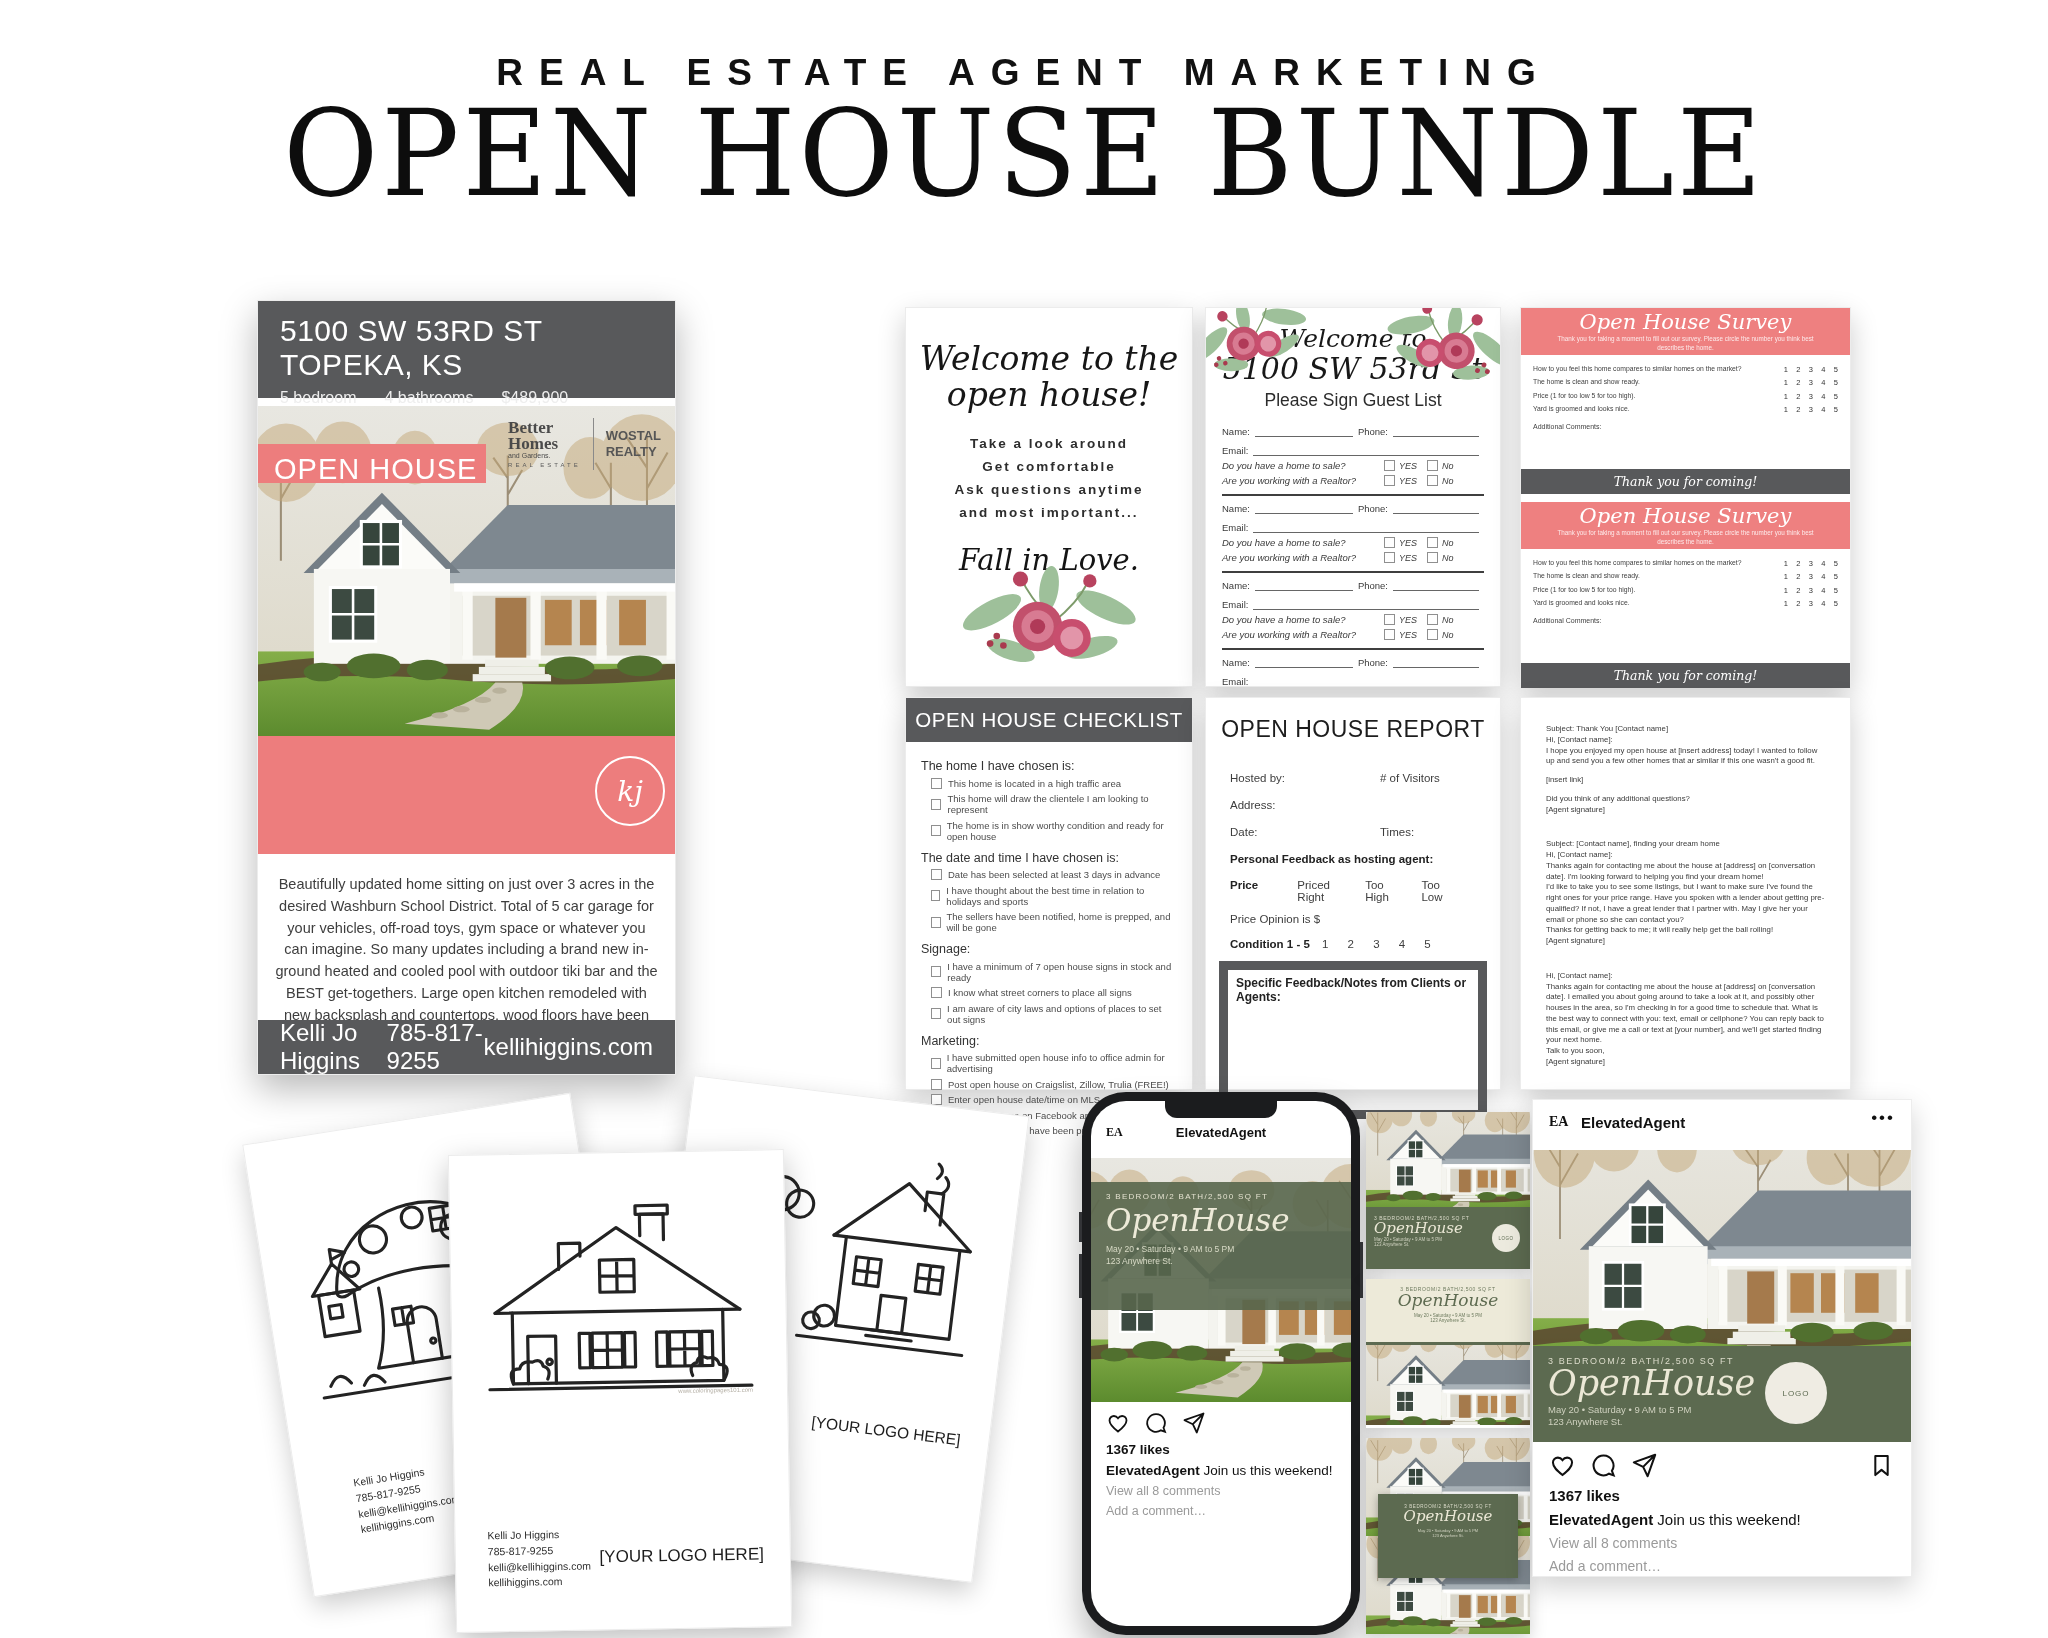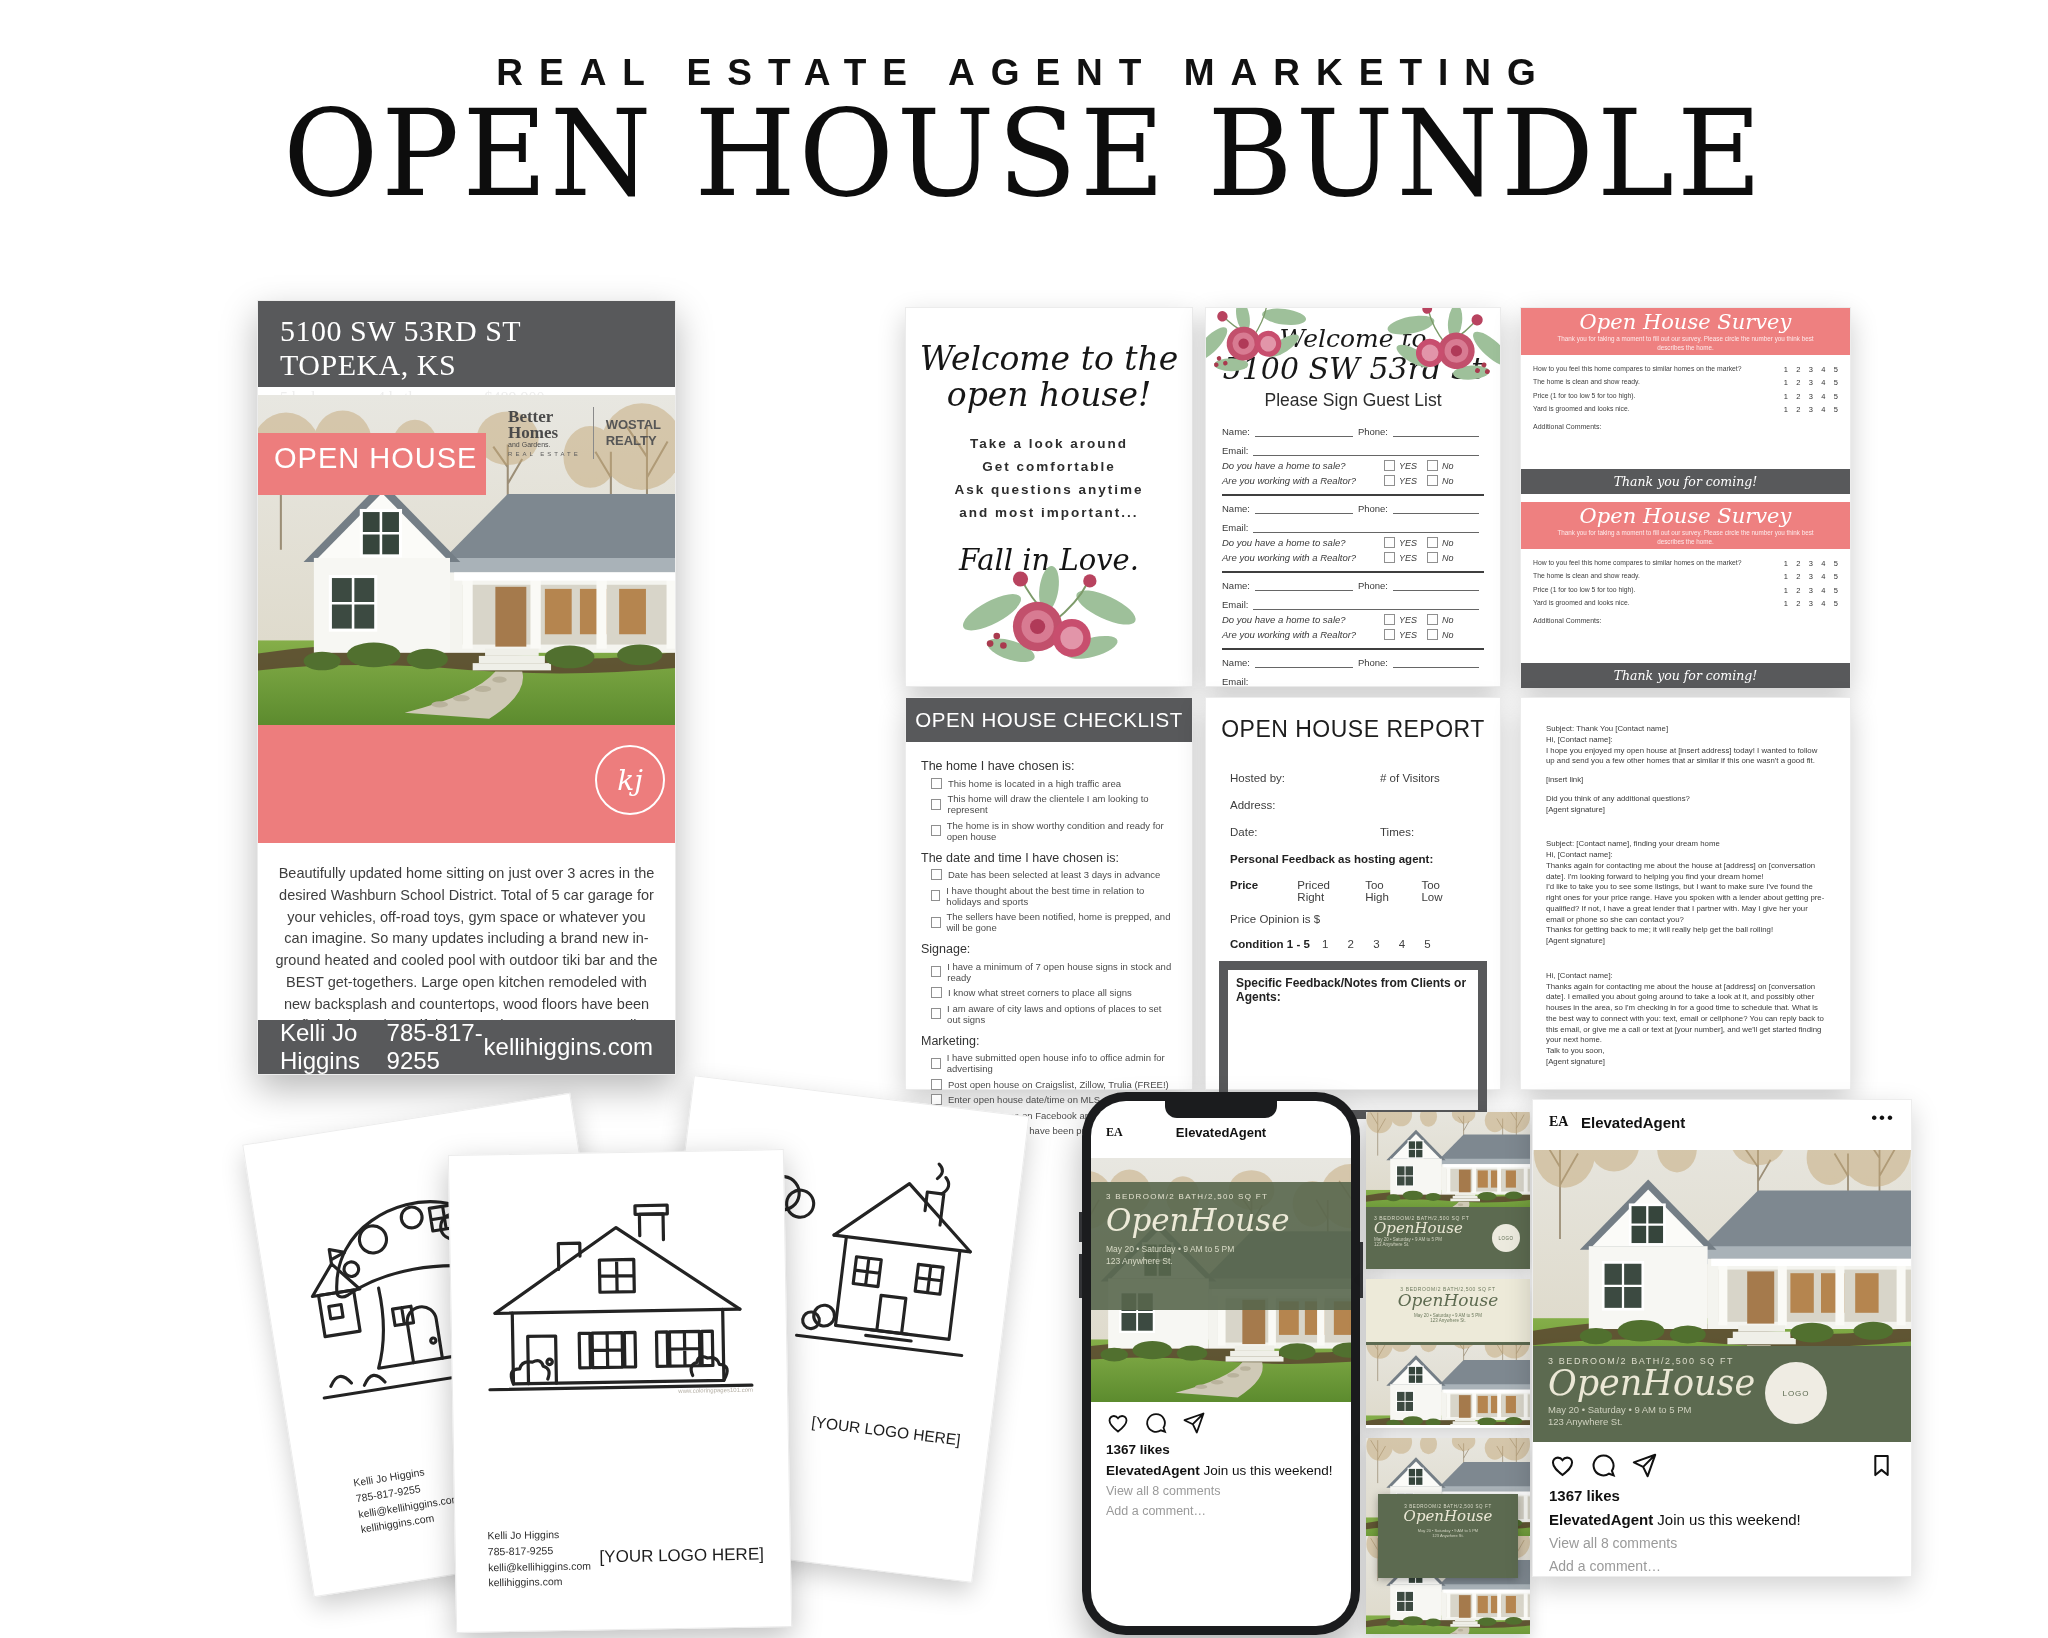--- a/index.html
+++ b/index.html
@@ -5,28 +5,28 @@
 <style>
   html,body{margin:0;padding:0;background:#fff;}
   body{width:2048px;height:1638px;position:relative;font-family:"Liberation Sans",sans-serif;overflow:hidden;}
   .abs{position:absolute;}
   .sheet{position:absolute;background:#fff;box-shadow:0 10px 26px rgba(0,0,0,.20);border:1px solid #ececec;box-sizing:border-box;}
   
   .kicker{top:52px;left:0;width:100%;text-align:center;font-size:37px;font-weight:700;letter-spacing:16px;color:#111;}
   .big-title{top:96px;left:0;width:100%;text-align:center;font-family:"DejaVu Serif","Liberation Serif",serif;font-size:116px;letter-spacing:3px;color:#0d0d0d;line-height:1.0;transform:scaleY(1.03);}
   
   .flyer{left:257px;top:300px;width:419px;height:775px;box-shadow:0 14px 34px rgba(0,0,0,.28);}
-  .flyer-header{background:#58595b;height:86px;padding:13px 22px 0;box-sizing:border-box;font-family:Liberation Serif, serif;}
+  .flyer-header{background:#58595b;height:97px;padding:13px 22px 0;box-sizing:border-box;}
   .flyer-address{color:#fff;font-size:30px;font-weight:500;letter-spacing:.5px;}
   .flyer-sub{margin-top:7px;color:#eeeeee;font-size:16px;}
   .flyer-sub span{margin-right:28px;}
   .flyer-photo{position:relative;height:330px;margin-top:8px;overflow:hidden;background:#e4e2d8;}
   .house-scene{position:relative;overflow:hidden;}
   .house-scene svg{position:absolute;inset:0;}
-  .oh-banner{position:absolute;left:0;top:38px;width:228px;height:62px;background:#ed7d7d;color:#fff;font-size:29px;letter-spacing:1px;line-height:50px;padding-left:16px;box-sizing:border-box;}
+  .oh-banner{position:absolute;left:0;top:38px;width:228px;height:39px;background:#ed7d7d;color:#fff;font-size:29px;letter-spacing:1px;line-height:50px;padding-left:16px;box-sizing:border-box;}
   .bhg{position:absolute;right:8px;top:8px;display:flex;align-items:center;gap:12px;padding:4px 6px;}
   .bhg-left{text-align:left;color:#4a4a4a;}
   .bhg-b1,.bhg-b2{font-family:"Liberation Serif",serif;font-weight:700;font-size:17px;line-height:.95;}
   .bhg-b3{font-size:7px;line-height:1.1;}
   .bhg-b4{font-size:6px;letter-spacing:3px;margin-top:2px;color:#5c5c5c;}
   .bhg-div{width:1px;height:52px;background:#8a8a8a;}
   .bhg-right{font-weight:700;font-size:13px;color:#565656;line-height:1.25;}
   .feat-band{position:relative;background:#ed7d7d;height:118px;box-sizing:border-box;padding:15px 0 0 38px;display:flex;}
   .feat-col{width:178px;}
   .feat-item{color:#fff;font-size:18.5px;line-height:1.75;white-space:nowrap;}

